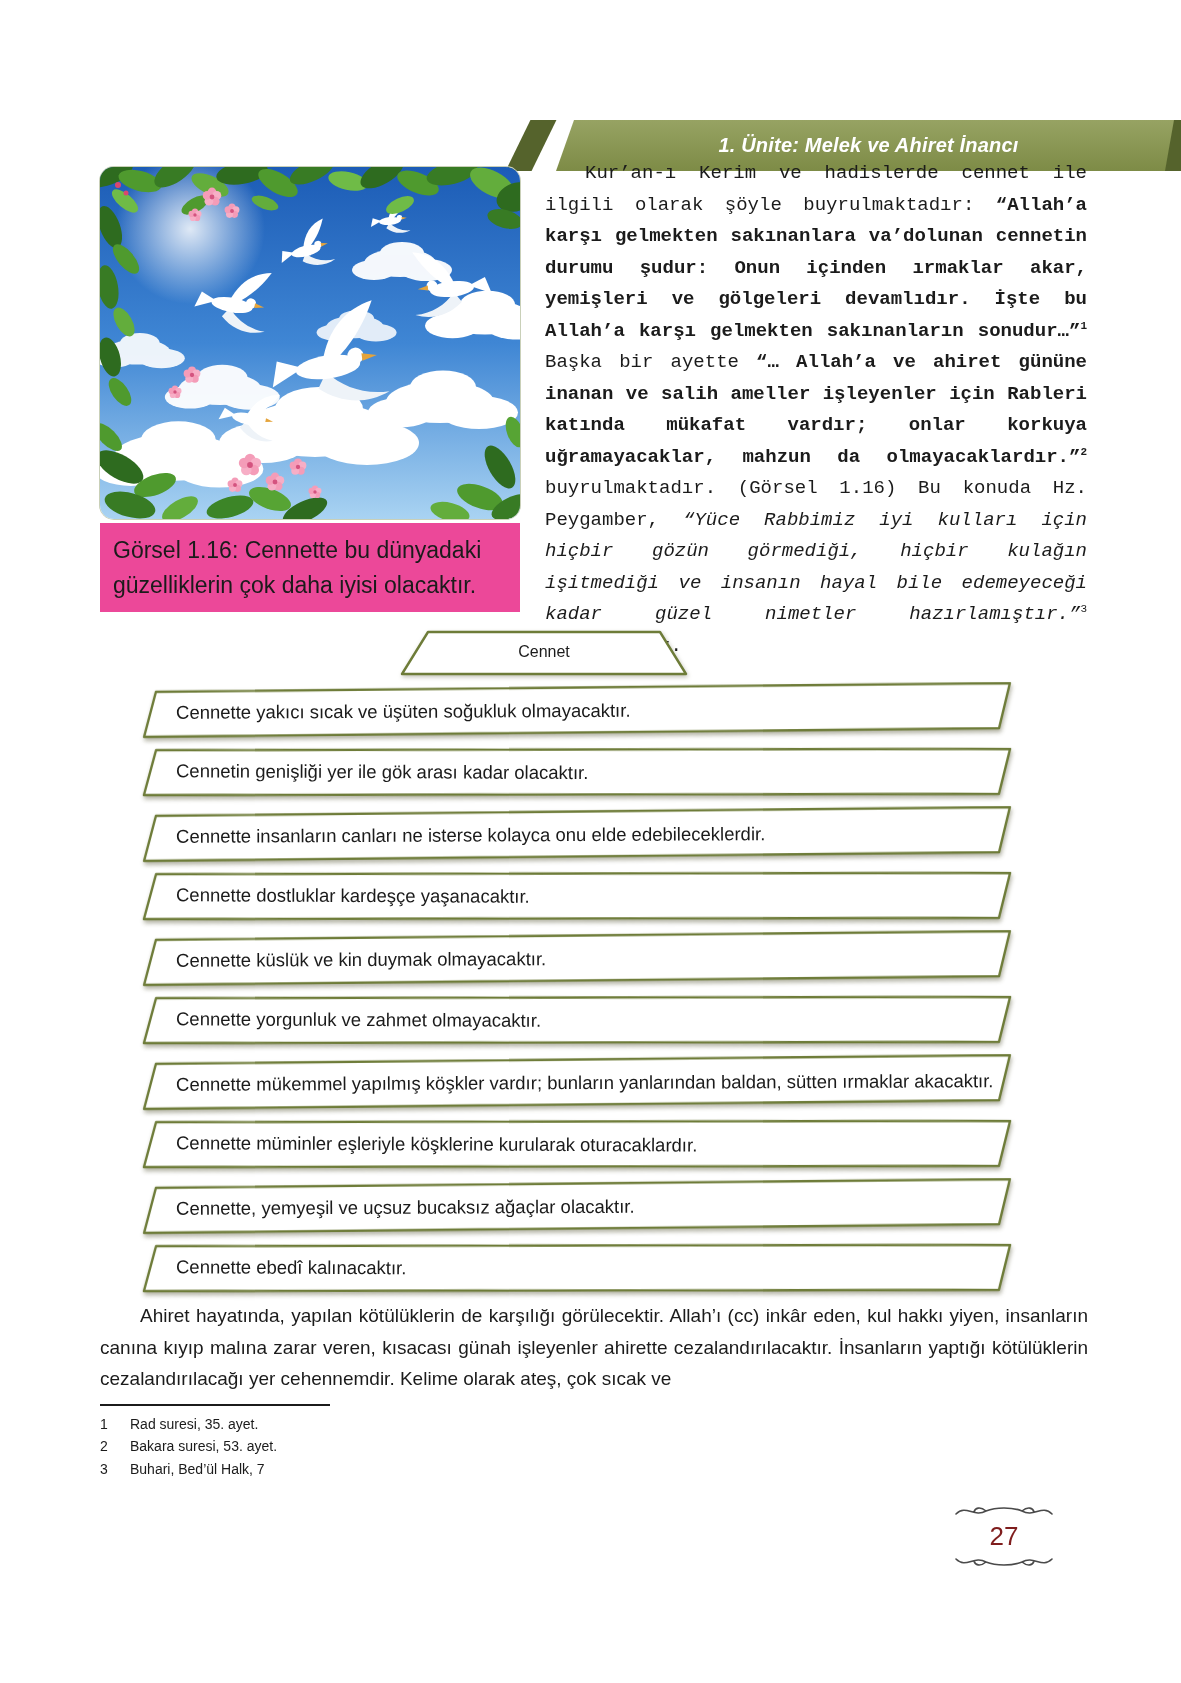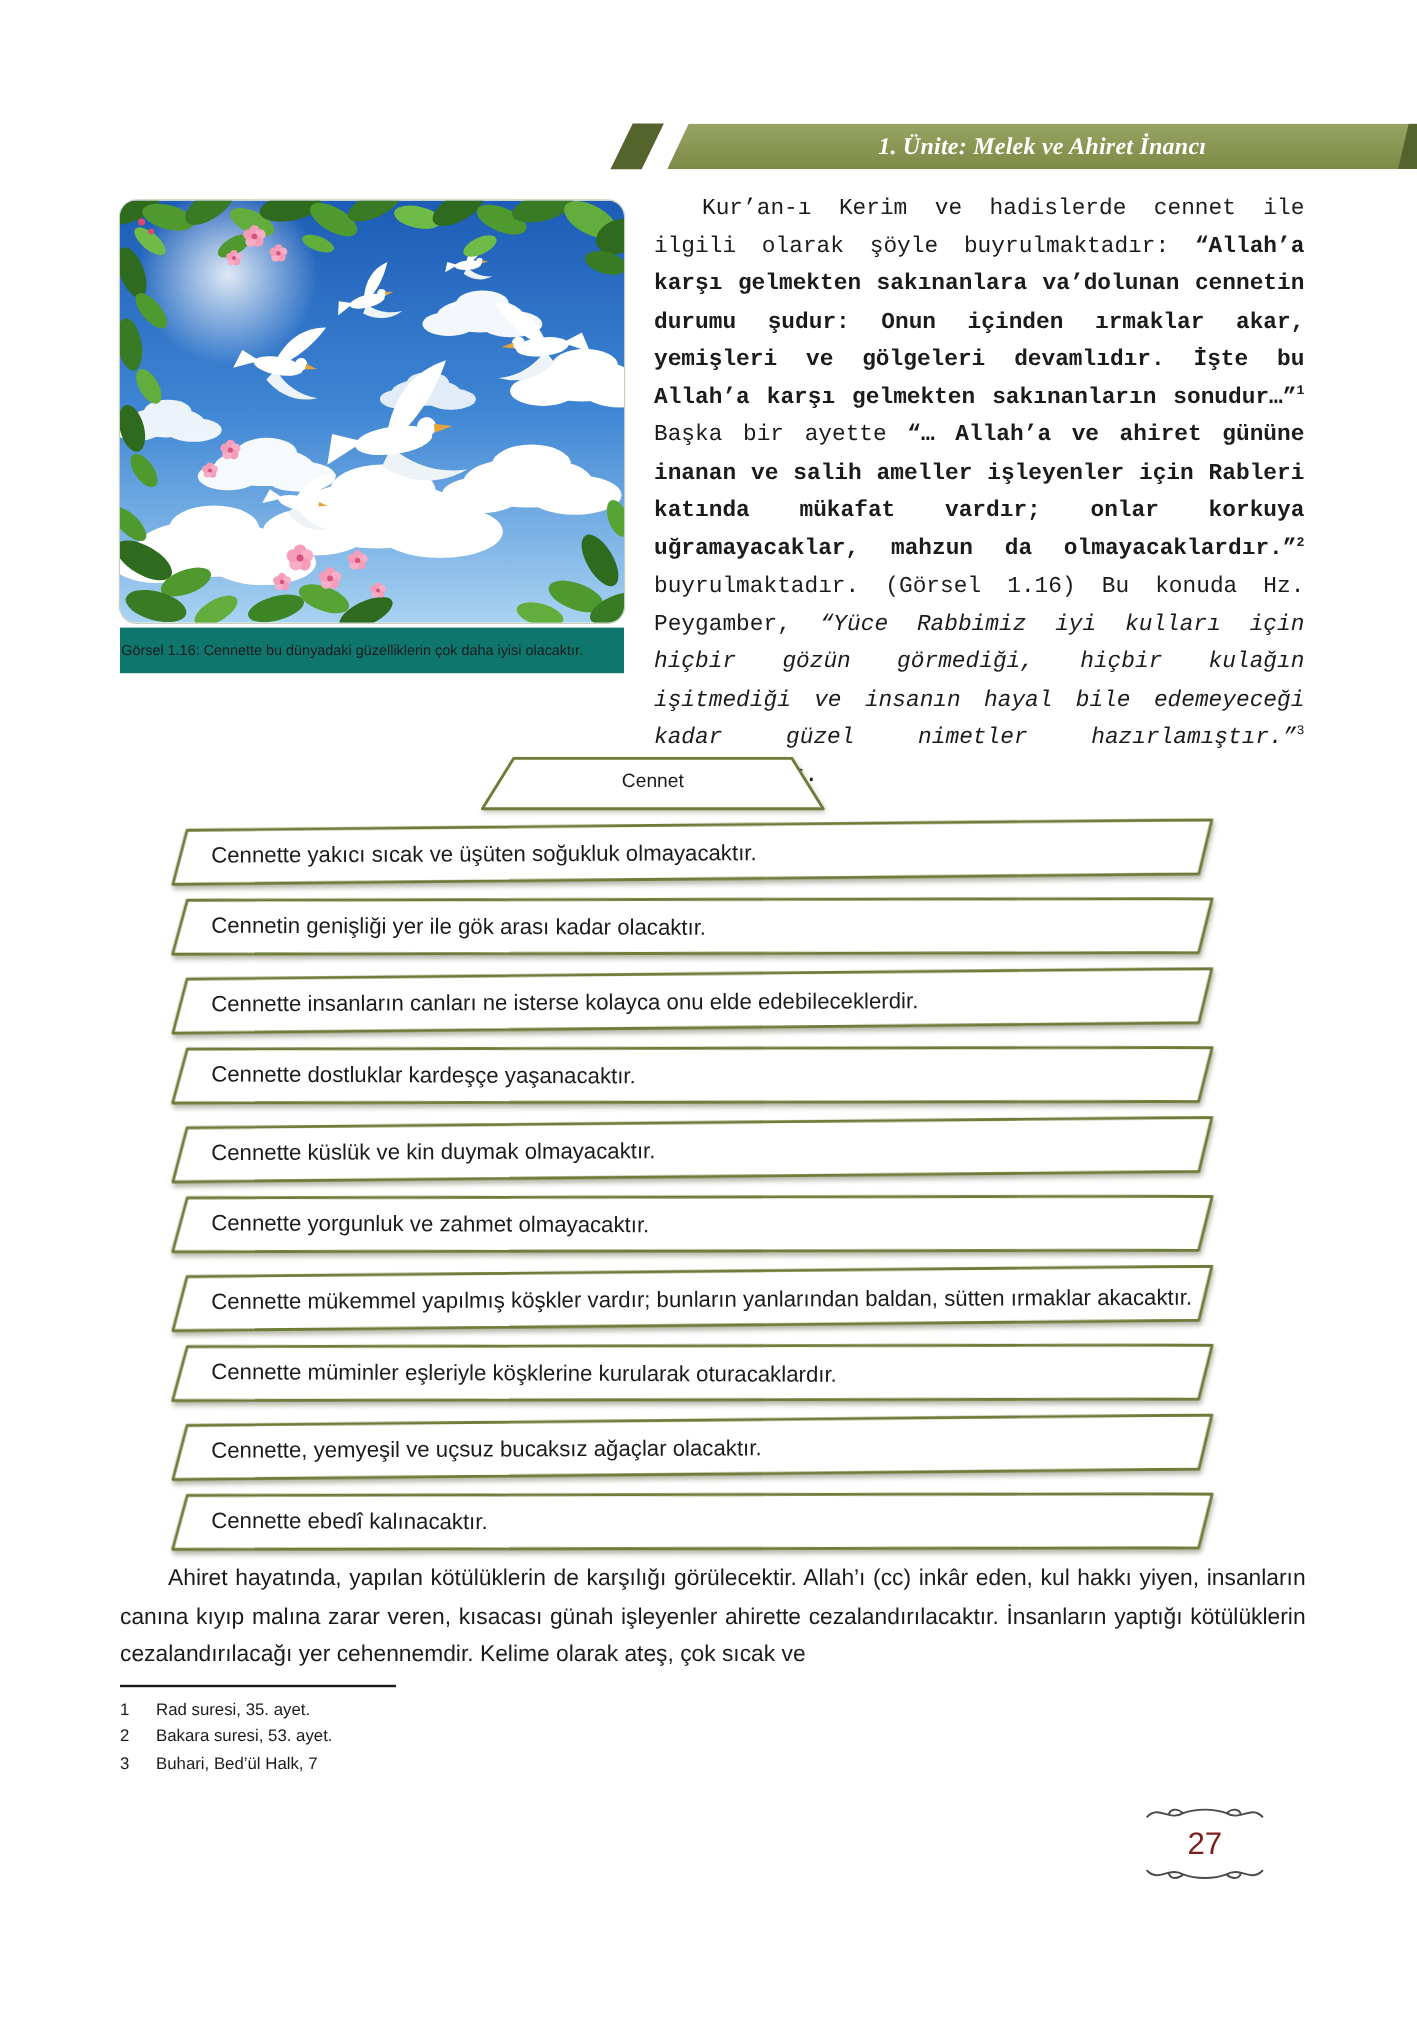--- a/index.html
+++ b/index.html
@@ -1,34 +1,34 @@
 <!DOCTYPE html>
 <html lang="tr"><head>
 <meta charset="utf-8">
 <style>
   html,body{margin:0;padding:0;background:#ffffff;}
   .page{position:relative;width:1181px;height:1683px;background:#ffffff;overflow:hidden;
         font-family:"Liberation Sans",sans-serif;color:#1b1b1b;}
 
   
-  .unit-banner{position:absolute;top:103px;left:512px;right:0;height:38px;font-family:Liberation Serif, serif;}
+  .unit-banner{position:absolute;top:120px;left:512px;right:0;height:51px;}
   .unit-banner .stripeA{position:absolute;left:6px;top:0;bottom:0;width:26px;background:#55632c;transform:skewX(-26deg);}
   .unit-banner .bar{position:absolute;left:44px;right:0;top:0;bottom:0;
         background:linear-gradient(180deg,#97a363,#7d8b46);
         clip-path:polygon(18px 0,100% 0,100% 100%,0 100%);
         display:flex;align-items:center;justify-content:center;}
   .unit-banner .cap{position:absolute;right:0;top:0;bottom:0;width:16px;background:#55632c;
         clip-path:polygon(9px 0,100% 0,100% 100%,0 100%);}
   .unit-banner .title{font-style:italic;font-weight:700;font-size:20px;color:#ffffff;letter-spacing:.2px;}
 
   
   .fig-img{position:absolute;left:100px;top:167px;width:420px;height:352px;border-radius:14px;
         overflow:hidden;box-shadow:0 0 0 1px #c9d0b8;}
   .fig-cap{position:absolute;left:100px;top:523px;width:420px;box-sizing:border-box;
-        background:#0f766e;padding:10px 1px;font-size:12px;line-height:1.5;color:#1b1b1b;}
+        background:#ec4899;padding:10px 13px;font-size:23px;line-height:1.5;color:#1b1b1b;}
 
   
   .intro{position:absolute;left:545px;top:158px;width:542px;margin:0;
         font-size:19px;line-height:1.66;text-align:justify;text-indent:40px;font-family:Liberation Mono, monospace;}
   .intro .b{font-weight:700;}
   .intro .it{font-style:italic;}
   sup{font-size:11px;line-height:0;vertical-align:super;}
   sup.b{font-weight:700;}
 
   

